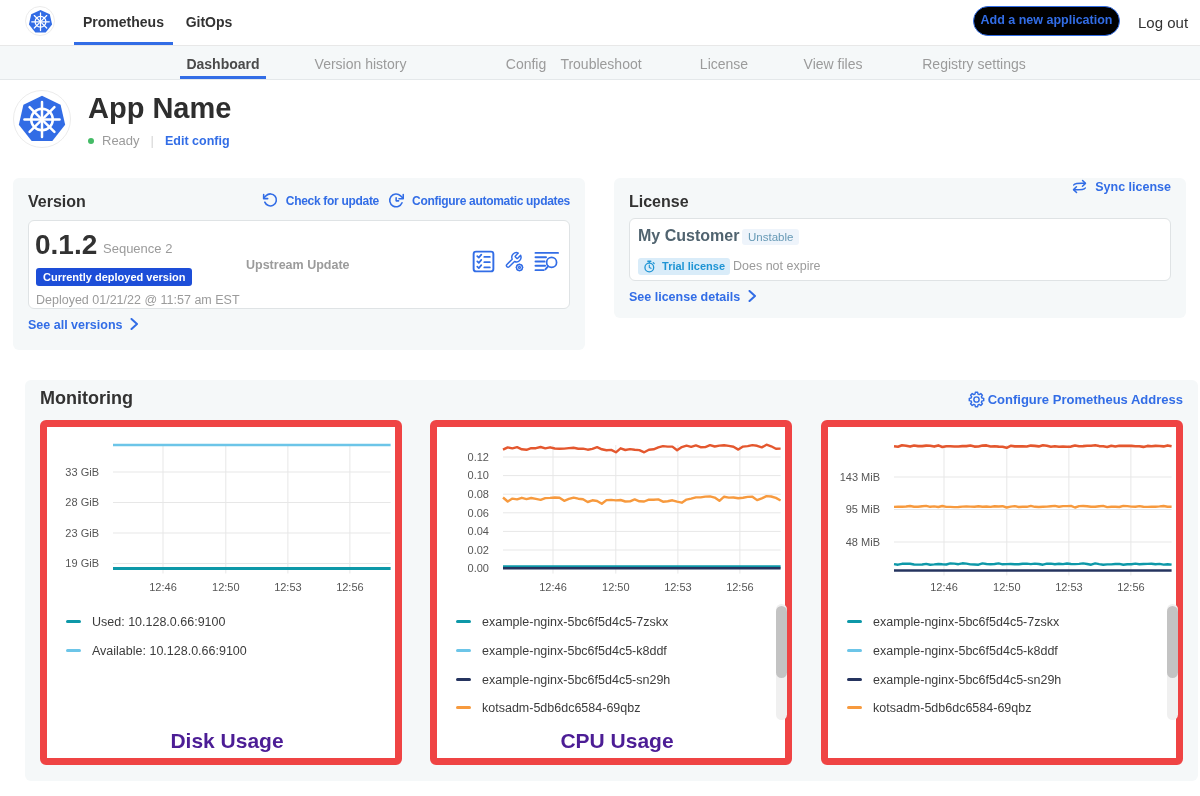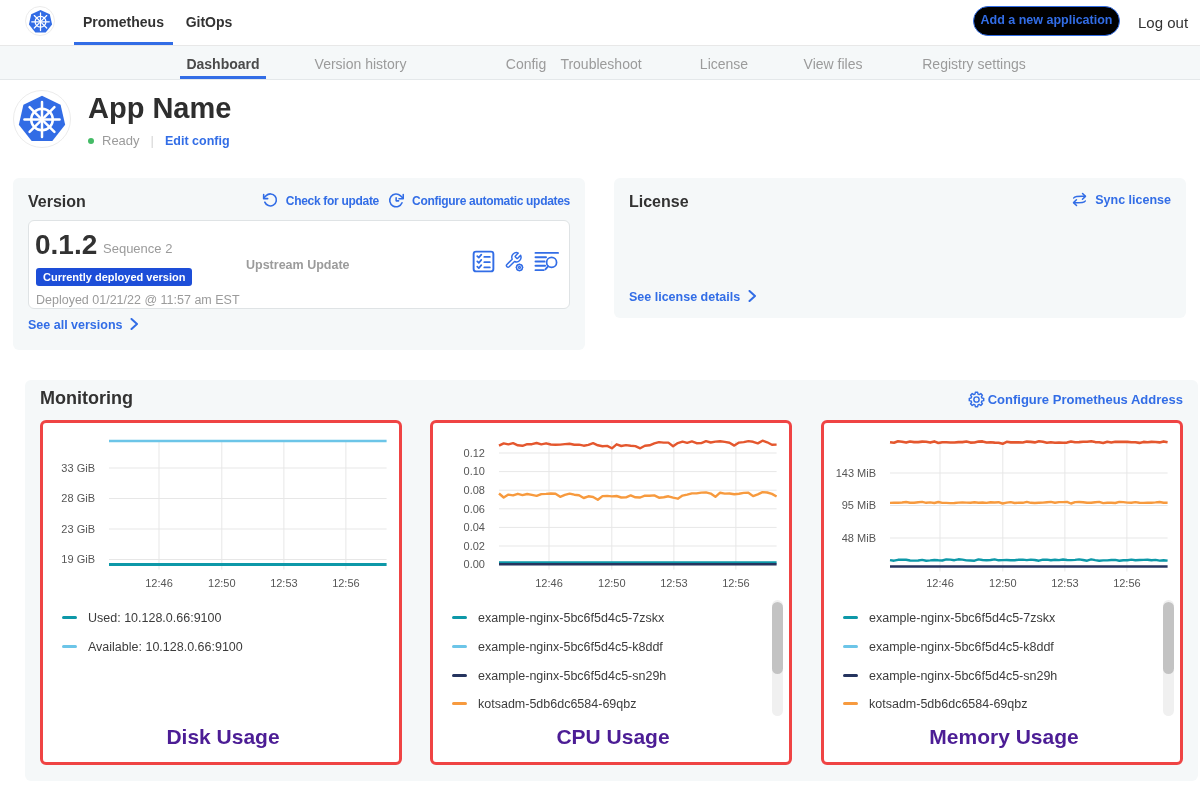--- a/index.html
+++ b/index.html
@@ -50,21 +50,21 @@
 #vicons { left:443px; top:29px; }
 
 
 #linner { left:15px; top:40px; width:542px; height:63px; }
 #lcust { left:8px; top:8px; font-size:16px; font-weight:bold; color:#50636f; }
 #lunstable { left:112px; top:10px; height:16px; line-height:16px; padding:0 6px; background:#eef4fb; color:#6699b5; font-size:11.5px; border-radius:3px; }
 #ltrial { left:8px; top:39px; height:17px; line-height:17px; padding:0 5px; background:#d9ecf9; color:#1e94d4; font-size:11px; font-weight:bold; border-radius:3px; }
 #lexpire { left:103px; top:40px; font-size:12.5px; color:#9b9b9b; }
 
 
-.chartcard { top:40px; width:362px; height:345px; background:#fff; border:3px solid #ef4444; border-radius:6px; }
+.chartcard { top:40px; width:362px; height:345px; background:#fff; border:7px solid #ef4444; border-radius:6px; }
 #chart1 { left:15px; }
 #chart2 { left:405px; }
 #chart3 { left:796px; }
 .charttitle { left:0; width:360px; top:302px; text-align:center; font-size:21px; font-weight:bold; color:#4c1d95; }
 .legendrow { font-size:12.5px; color:#3c3c3c; }
 .dash { display:inline-block; width:15px; height:3px; border-radius:2px; margin-right:11px; vertical-align:3px; }
 .scrolltrack { width:11px; background:#f0f0f0; border-radius:6px; }
 .scrollthumb { width:11px; background:#c3c3c3; border-radius:6px; }
 text { font-family:"Liberation Sans", sans-serif; }
 </style>
@@ -180,28 +180,40 @@
 <line x1="14.6" y1="17" x2="11.8" y2="20.2" stroke="#326de6" stroke-width="2" stroke-linecap="round"></line>
 </svg></div>
   </div>
   <div class="abs link" style="left:15px; top:140px;">See all versions <span style="font-weight:bold"><svg width="9" height="12" viewBox="0 0 9 12" style="vertical-align:-1px;margin-left:4px;">
           <path d="M1.5 1 L7 6 L1.5 11" fill="none" stroke="#326de6" stroke-width="2" stroke-linecap="round" stroke-linejoin="round"></path>
         </svg></span></div>
 </div>
 
 <div id="licensecard" class="abs graycard">
   <div class="abs cardtitle" style="left:15px; top:15px;">License</div>
-  <div class="abs link" style="right:15px; top:15px;"><svg class="ico" width="17" height="17" viewBox="0 0 20 20" style="margin-top:-3px;">
+  <div class="abs link" style="right:15px; top:2px;"><svg class="ico" width="17" height="17" viewBox="0 0 20 20" style="margin-top:-3px;">
 <g fill="none" stroke="#326de6" stroke-width="1.8" stroke-linecap="round" stroke-linejoin="round">
 <path d="M3.2 8.2 C 4.2 6.2, 7 6.1, 16.6 6.3"></path>
 <path d="M13.6 2.9 L17 6.3 L13.5 9.7"></path>
 <path d="M16.8 11.8 C 15.8 13.8, 13 13.9, 3.4 13.7"></path>
 <path d="M6.4 10.3 L3 13.7 L6.5 17.1"></path>
 </g>
 </svg><span style="margin-left:7px;">Sync license</span></div>
+  <div id="linner" class="abs whitecard">
+    <div id="lcust" class="abs">My Customer</div>
+    <div id="lunstable" class="abs">Unstable</div>
+    <div id="ltrial" class="abs"><svg class="ico" width="13" height="13" viewBox="0 0 14 14" style="margin-top:-2px;margin-right:3px;">
+<circle cx="6.8" cy="8" r="4.7" fill="none" stroke="#1e94d4" stroke-width="1.4"></circle>
+<path d="M6.8 8 L6.8 5.4 M6.8 8 L8.6 9" fill="none" stroke="#1e94d4" stroke-width="1.2" stroke-linecap="round"></path>
+<line x1="5.2" y1="1.3" x2="8.4" y2="1.3" stroke="#1e94d4" stroke-width="1.5" stroke-linecap="round"></line>
+<line x1="6.8" y1="1.5" x2="6.8" y2="3.2" stroke="#1e94d4" stroke-width="1.4"></line>
+<line x1="11" y1="2.8" x2="12" y2="3.8" stroke="#1e94d4" stroke-width="1.3" stroke-linecap="round"></line>
+</svg> Trial license</div>
+    <div id="lexpire" class="abs">Does not expire</div>
+  </div>
   <div class="abs link" style="left:15px; top:112px;">See license details <svg width="9" height="12" viewBox="0 0 9 12" style="vertical-align:-1px;margin-left:4px;">
         <path d="M1.5 1 L7 6 L1.5 11" fill="none" stroke="#326de6" stroke-width="2" stroke-linecap="round" stroke-linejoin="round"></path>
       </svg></div>
 </div>
 
 <div id="monitoringcard" class="abs graycard">
   <div class="abs" style="left:15px; top:8px; font-size:18px; font-weight:bold; color:#323232;">Monitoring</div>
   <div class="abs link" style="right:15px; top:12px; font-size:13px;"><svg class="ico" width="17" height="17" viewBox="0 0 20 20" style="margin-top:-3px;">
 <path d="M8.21 3.65 L8.65 1.51 L11.35 1.51 L11.79 3.65 L13.22 4.24 L15.05 3.04 L16.96 4.95 L15.76 6.78 L16.35 8.21 L18.49 8.65 L18.49 11.35 L16.35 11.79 L15.76 13.22 L16.96 15.05 L15.05 16.96 L13.22 15.76 L11.79 16.35 L11.35 18.49 L8.65 18.49 L8.21 16.35 L6.78 15.76 L4.95 16.96 L3.04 15.05 L4.24 13.22 L3.65 11.79 L1.51 11.35 L1.51 8.65 L3.65 8.21 L4.24 6.78 L3.04 4.95 L4.95 3.04 L6.78 4.24 Z" fill="none" stroke="#326de6" stroke-width="1.7" stroke-linejoin="round"></path>
 <circle cx="10" cy="10" r="3.1" fill="none" stroke="#326de6" stroke-width="1.7"></circle>
@@ -291,15 +303,14 @@
 <polyline points="66.0,79.9 70.0,79.7 74.0,79.8 78.1,79.5 82.1,79.0 86.1,79.7 90.1,79.7 94.2,79.2 98.2,78.9 102.2,79.8 106.2,79.4 110.3,80.0 114.3,79.0 118.3,79.9 122.3,79.9 126.3,80.1 130.4,80.0 134.4,79.6 138.4,79.5 142.4,79.6 146.5,79.8 150.5,79.2 154.5,79.7 158.5,79.5 162.6,79.9 166.6,79.2 170.6,79.5 174.6,79.2 178.6,80.5 182.7,79.6 186.7,79.1 190.7,80.0 194.7,79.7 198.8,79.8 202.8,78.9 206.8,79.8 210.8,80.0 214.9,79.8 218.9,79.6 222.9,79.2 226.9,78.9 231.0,79.7 235.0,79.1 239.0,79.1 243.0,78.9 247.0,80.5 251.1,79.1 255.1,79.0 259.1,79.2 263.1,79.8 267.2,79.8 271.2,79.2 275.2,78.9 279.2,80.1 283.3,79.7 287.3,79.7 291.3,80.0 295.3,78.9 299.3,79.1 303.4,79.6 307.4,79.7 311.4,79.1 315.4,79.8 319.5,79.9 323.5,79.7 327.5,79.7 331.5,79.4 335.6,79.0 339.6,79.7 343.6,79.8" fill="none" stroke="#f79a3e" stroke-width="2.4" stroke-linejoin="round"></polyline>
 <polyline points="66.0,137.1 70.0,137.7 74.0,136.8 78.1,136.8 82.1,136.8 86.1,137.5 90.1,137.6 94.2,137.5 98.2,136.9 102.2,137.7 106.2,137.4 110.3,137.0 114.3,137.3 118.3,137.5 122.3,136.4 126.3,136.6 130.4,137.2 134.4,136.3 138.4,136.6 142.4,137.4 146.5,137.5 150.5,137.7 154.5,136.4 158.5,137.0 162.6,137.3 166.6,137.0 170.6,136.4 174.6,137.3 178.6,137.1 182.7,137.0 186.7,137.3 190.7,137.3 194.7,136.7 198.8,136.6 202.8,137.1 206.8,136.6 210.8,137.0 214.9,137.7 218.9,136.7 222.9,136.6 226.9,137.3 231.0,136.7 235.0,137.1 239.0,136.5 243.0,137.0 247.0,137.1 251.1,136.9 255.1,136.4 259.1,137.0 263.1,137.7 267.2,136.4 271.2,137.1 275.2,137.7 279.2,137.4 283.3,137.4 287.3,137.0 291.3,136.9 295.3,137.7 299.3,137.2 303.4,137.3 307.4,136.6 311.4,137.2 315.4,137.0 319.5,136.9 323.5,136.7 327.5,137.3 331.5,136.9 335.6,137.6 339.6,137.2 343.6,137.6" fill="none" stroke="#0d98a8" stroke-width="2.4" stroke-linejoin="round"></polyline>
 <line x1="66" y1="143.5" x2="343.6" y2="143.5" stroke="#25345f" stroke-width="2.4"></line>
       </svg>
     <div class="abs legendrow" style="left:19px; top:188px;"><span class="dash" style="background:#0d98a8;"></span>example-nginx-5bc6f5d4c5-7zskx</div>
     <div class="abs legendrow" style="left:19px; top:217px;"><span class="dash" style="background:#6cc5e8;"></span>example-nginx-5bc6f5d4c5-k8ddf</div>
     <div class="abs legendrow" style="left:19px; top:246px;"><span class="dash" style="background:#25345f;"></span>example-nginx-5bc6f5d4c5-sn29h</div>
     <div class="abs legendrow" style="left:19px; top:274px;"><span class="dash" style="background:#f79a3e;"></span>kotsadm-5db6dc6584-69qbz</div>
     <div class="abs scrolltrack" style="left:339px; top:177px; height:116px;"></div>
     <div class="abs scrollthumb" style="left:339px; top:179px; height:72px;"></div>
-    <div class="abs charttitle">Memory Usage</div>
   </div>
 </div>
 
 </body></html>

